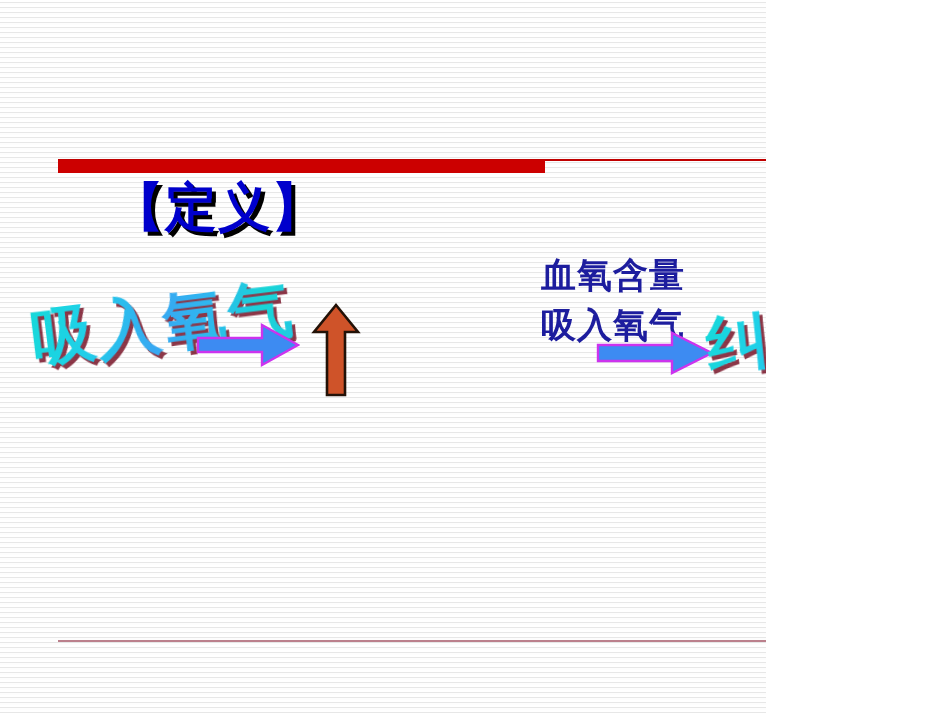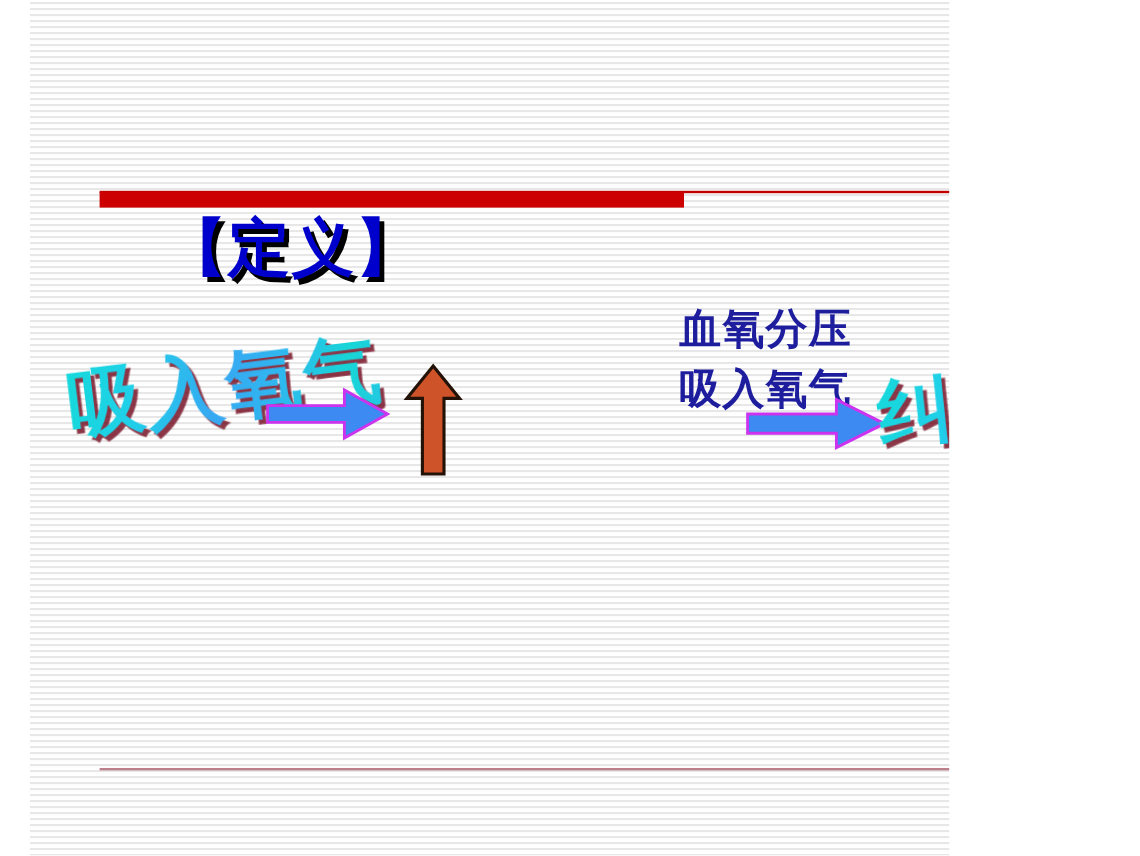--- a/index.html
+++ b/index.html
@@ -22,21 +22,20 @@
     background-image: repeating-linear-gradient(
       to bottom,
       #ffffff 0px,
       #ffffff 2px,
       #e7e7e7 2px,
       #e7e7e7 3px,
       #fdfdfd 3px,
       #fdfdfd 5px
     );
     overflow: hidden;
-    margin-left: 25px;
   }
 
   
   .rule-thin-top {
     position: absolute;
     left: 58px;
     top: 159px;
     width: 833px;
     height: 2px;
     background: #c00000;
@@ -168,21 +167,21 @@
 
   <svg id="arrow-right-primary" class="arrow-right" viewBox="0 0 104 46" preserveAspectRatio="none">
     <polygon points="2,16 66,16 66,3 102,23 66,43 66,30 2,30" fill="#3d8bf2" stroke="#cc33ee" stroke-width="2.4" stroke-linejoin="miter"></polygon>
   </svg>
 
   <svg id="arrow-up-increase" viewBox="0 0 50 96" preserveAspectRatio="none">
     <polygon points="25,3 47,30 34,30 34,93 16,93 16,30 3,30" fill="#cf5329" stroke="#231208" stroke-width="2.6" stroke-linejoin="miter"></polygon>
   </svg>
 
   <div class="indicator-list nosel">
-    <span class="indicator-row">血氧分压</span>
+    <span class="indicator-row">血氧含量</span>
     <span class="indicator-row">吸入氧气</span>
   </div>
 
   <svg id="arrow-right-secondary" class="arrow-right" viewBox="0 0 118 46" preserveAspectRatio="none">
     <polygon points="2,15 76,15 76,3 116,23 76,43 76,31 2,31" fill="#3d8bf2" stroke="#cc33ee" stroke-width="2.4" stroke-linejoin="miter"></polygon>
   </svg>
 
   <div id="wordart-correct-hypoxia" class="wordart nosel">纠正缺氧</div>
 
   <div class="rule-bottom"></div>

